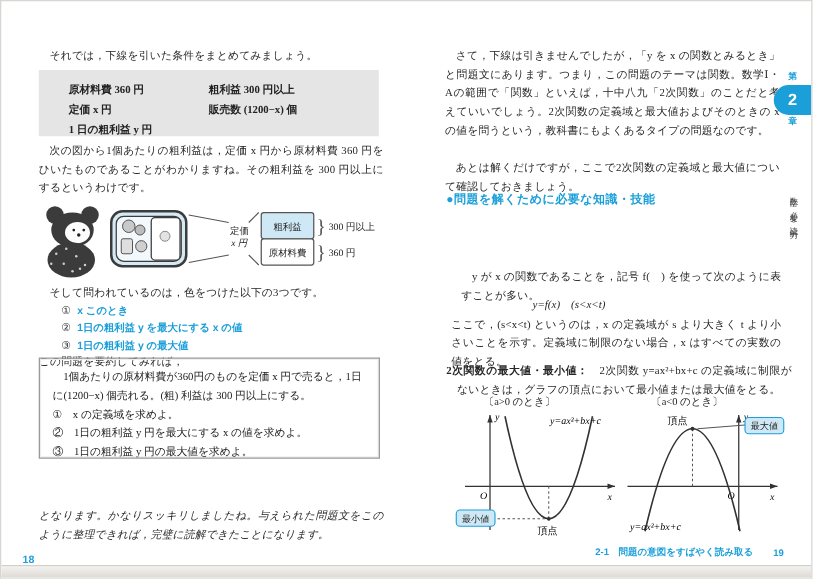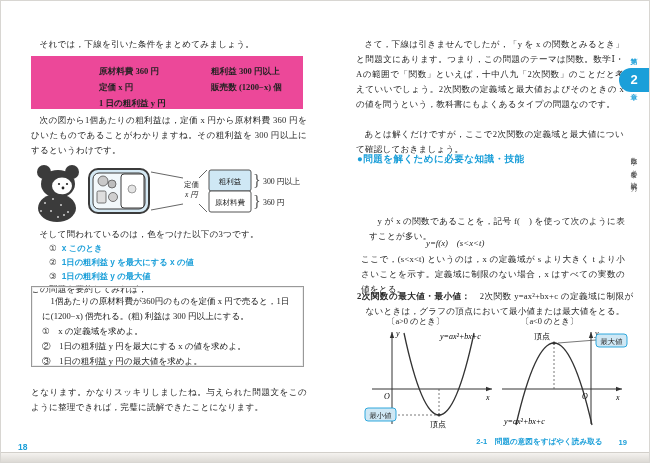--- a/index.html
+++ b/index.html
@@ -11,21 +11,21 @@
   }
   .bottom-edge{position:absolute;left:0;right:0;bottom:0;height:9px;
     background:linear-gradient(#f4f2ef,#dddad5);border-top:1px solid #d2cfca;}
   p{margin:0;}
   .para{position:absolute;font-size:8.6px;line-height:15px;text-align:justify;
     letter-spacing:.2px;color:#262626;}
   .indent{text-indent:1em;}
   .bold{font-weight:bold;}
   
   .cond-box{position:absolute;left:30px;top:55px;width:272px;height:53px;
-    background:#ec4899;display:flex;padding:7px 0 0 68px;box-sizing:border-box;}
+    background:#e5e5e5;display:flex;padding:7px 0 0 24px;box-sizing:border-box;}
   .cond-col{font-size:8.6px;line-height:16px;font-weight:600;color:#222;}
   .cond-col.c1{width:112px;}
   
   .qitem{position:absolute;left:48px;font-size:8.6px;line-height:12px;}
   .qnum{color:#333;margin-right:5px;}
   .qtext{color:#1b9fd9;font-weight:bold;font-family:"Liberation Sans","DejaVu Sans",sans-serif;font-size:8.3px;}
   
   .sum-box{position:absolute;left:30px;top:285px;width:273px;height:81px;
     border:1px solid #999;box-shadow:0 0 0 1px #eee inset;
     padding:7px 10px 0 10px;box-sizing:border-box;font-size:8.6px;line-height:15px;}
@@ -145,21 +145,21 @@
 
   <p class="para" style="left:30px;top:281px;width:276px;">この問題を要約してみれば，</p>
 
   <div class="sum-box">
     <p class="indent">1個あたりの原材料費が360円のものを定価 x 円で売ると，1日に(1200−x) 個売れる。(粗) 利益は 300 円以上にする。</p>
     <div class="sum-item">①　x の定義域を求めよ。</div>
     <div class="sum-item">②　1日の粗利益 y 円を最大にする x の値を求めよ。</div>
     <div class="sum-item">③　1日の粗利益 y 円の最大値を求めよ。</div>
   </div>
 
-  <p class="para" style="left:30px;top:384px;width:276px;">となります。かなりスッキリしましたね。与えられた問題文をこのように整理できれば，完璧に読解できたことになります。</p>
+  <p class="para" style="left:30px;top:404px;width:276px;font-style:italic;">となります。かなりスッキリしましたね。与えられた問題文をこのように整理できれば，完璧に読解できたことになります。</p>
 
   <div class="footer-left">18</div>
 
   <p class="para indent" style="left:355px;top:36px;width:268px;">さて，下線は引きませんでしたが，「y を x の関数とみるとき」と問題文にあります。つまり，この問題のテーマは関数。数学Ⅰ・Aの範囲で「関数」といえば，十中八九「2次関数」のことだと考えていいでしょう。2次関数の定義域と最大値およびそのときの x の値を問うという，教科書にもよくあるタイプの問題なのです。</p>
   <p class="para indent" style="left:355px;top:126px;width:268px;">あとは解くだけですが，ここで2次関数の定義域と最大値について確認しておきましょう。</p>
 
   <div class="sec-head">●問題を解くために必要な知識・技能</div>
 
   <p class="para" style="left:368px;top:213px;width:256px;text-indent:1em;">y が x の関数であることを，記号 f(　) を使って次のように表すことが多い。</p>
 

